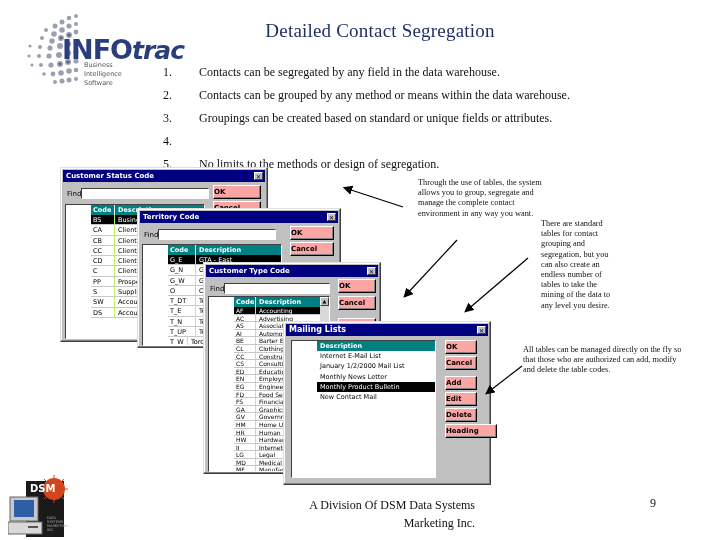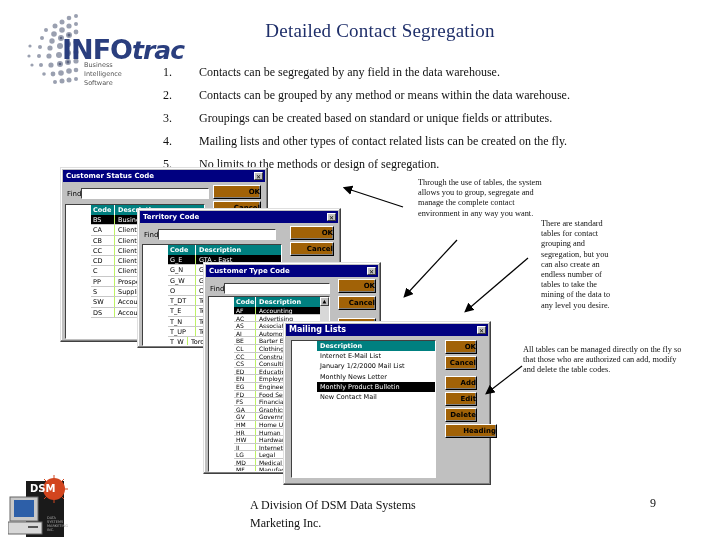--- a/index.html
+++ b/index.html
@@ -19,38 +19,38 @@
   .bullet { display: flex; height: 23px; align-items: center; font-family: "Liberation Serif", serif; font-size: 12px; color: #111; }
   .bullet .num { width: 36px; }
 
   
   .win { position: absolute; background: #c0c0c0; border: 1px solid #dfdfdf; border-right-color: #404040; border-bottom-color: #404040; box-shadow: inset -1px -1px 0 #808080, inset 1px 1px 0 #fff; font-family: "DejaVu Sans", sans-serif; }
   .titlebar { height: 12px; background: #000080; color: #fff; font-size: 7px; font-weight: bold; line-height: 12px; padding-left: 3px; position: relative; margin: 2px 2px 0 2px; }
   .closebox { position: absolute; right: 2px; top: 2px; width: 9px; height: 8px; background: #c0c0c0; color: #000; font-size: 6px; line-height: 8px; text-align: center; border: 1px solid #fff; border-right-color: #404040; border-bottom-color: #404040; }
   .findrow { position: absolute; font-size: 7px; display: flex; align-items: center; }
   .findrow .lbl { width: 14px; }
   .findbox { height: 11px; background: #fff; border: 1px solid #404040; border-right-color: #fff; border-bottom-color: #fff; }
-  .btn { position: absolute; height: 14px; background: #a16207; font-size: 7px; font-weight: bold; text-align: right; line-height: 12px; border: 1px solid #fff; border-right-color: #000; border-bottom-color: #000; box-shadow: inset -1px -1px 0 #808080; }
+  .btn { position: absolute; height: 14px; background: #fca5a5; font-size: 7px; font-weight: bold; text-align: left; line-height: 12px; border: 1px solid #fff; border-right-color: #000; border-bottom-color: #000; box-shadow: inset -1px -1px 0 #808080; }
   .grid { position: absolute; background: #fff; border: 1px solid #404040; border-right-color: #fff; border-bottom-color: #fff; overflow: hidden; padding-left: 25px; }
   .grid .hdr { display: flex; background: #008080; color: #fff; font-size: 6.5px; height: 10px; line-height: 10px; font-weight: bold; }
   .grid .row { display: flex; font-size: 6.5px; height: 10.3px; line-height: 10px; border-bottom: 1px solid #c8c8c8; color: #000; }
   .grid .row.sel { background: #000; color: #fff; }
   .grid .c1 { width: 24px; padding-left: 2px; border-right: 1px solid #bef264; overflow: hidden; white-space: nowrap; }
   .grid .c2 { flex: 1; padding-left: 3px; overflow: hidden; white-space: nowrap; }
   .grid .hdr .c1 { border-right: 1px solid #fff; }
   .scrollbar { position: absolute; right: 0; top: 0; width: 9px; bottom: 0; background: #d8d8d8; }
   .scrollbar .arrow { width: 9px; height: 9px; background: #c0c0c0; border: 1px solid #fff; border-right-color: #404040; border-bottom-color: #404040; font-size: 5px; text-align: center; line-height: 7px; }
   .list .row { border-bottom: none; }
   .list .c2 { padding-left: 3px; }
 
   .annot { position: absolute; font-family: "Liberation Serif", serif; font-size: 8.3px; line-height: 10.2px; color: #111; }
   svg.arrows { position: absolute; left: 0; top: 0; width: 720px; height: 540px; pointer-events: none; }
 
   .dsm { position: absolute; left: 8px; top: 475px; width: 85px; height: 62px; }
-  .footer { position: absolute; left: 250px; top: 496px; width: 225px; text-align: left; font-family: "Liberation Serif", serif; font-size: 12px; line-height: 18px; color: #111; }
+  .footer { position: absolute; left: 250px; top: 496px; width: 225px; text-align: right; font-family: "Liberation Serif", serif; font-size: 12px; line-height: 18px; color: #111; }
   .pagenum { position: absolute; left: 650px; top: 496px; font-family: "Liberation Serif", serif; font-size: 12px; color: #111; }
 </style>
 </head>
 <body>
 
 <div class="logo">
   <svg class="logo-dots" viewBox="0 0 70 90">
     <g fill="#9aa0b0">
       <circle cx="62" cy="12" r="2"></circle>
         <circle cx="55" cy="14" r="2.3"></circle>
@@ -121,21 +121,20 @@
   <div class="bullet">
       <span class="num">2.</span>
       <span>Contacts can be grouped by any method or means within the data warehouse.</span>
     </div>
   <div class="bullet">
       <span class="num">3.</span>
       <span>Groupings can be created based on standard or unique fields or attributes.</span>
     </div>
   <div class="bullet">
       <span class="num">4.</span>
-      <span>Mailing lists and other types of contact related lists can be created on the fly.</span>
     </div>
   <div class="bullet">
       <span class="num">5.</span>
       <span>No limits to the methods or design of segregation.</span>
     </div>
 </div>
 
 <div class="win" style="left:60px; top:167px; width:208px; height:175px;">
   <div class="titlebar">
     <span>Customer Status Code</span>

